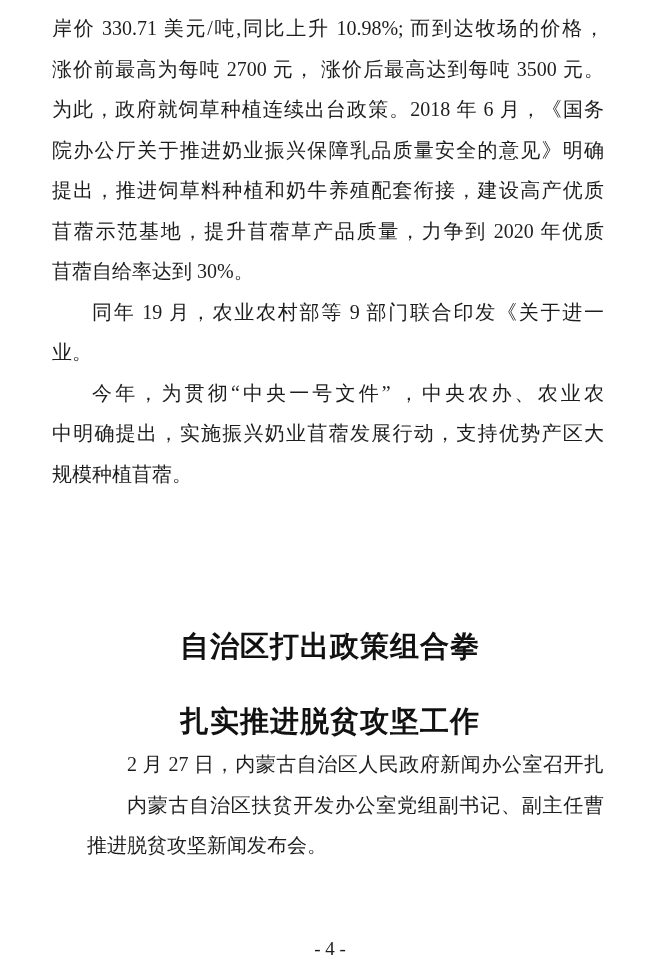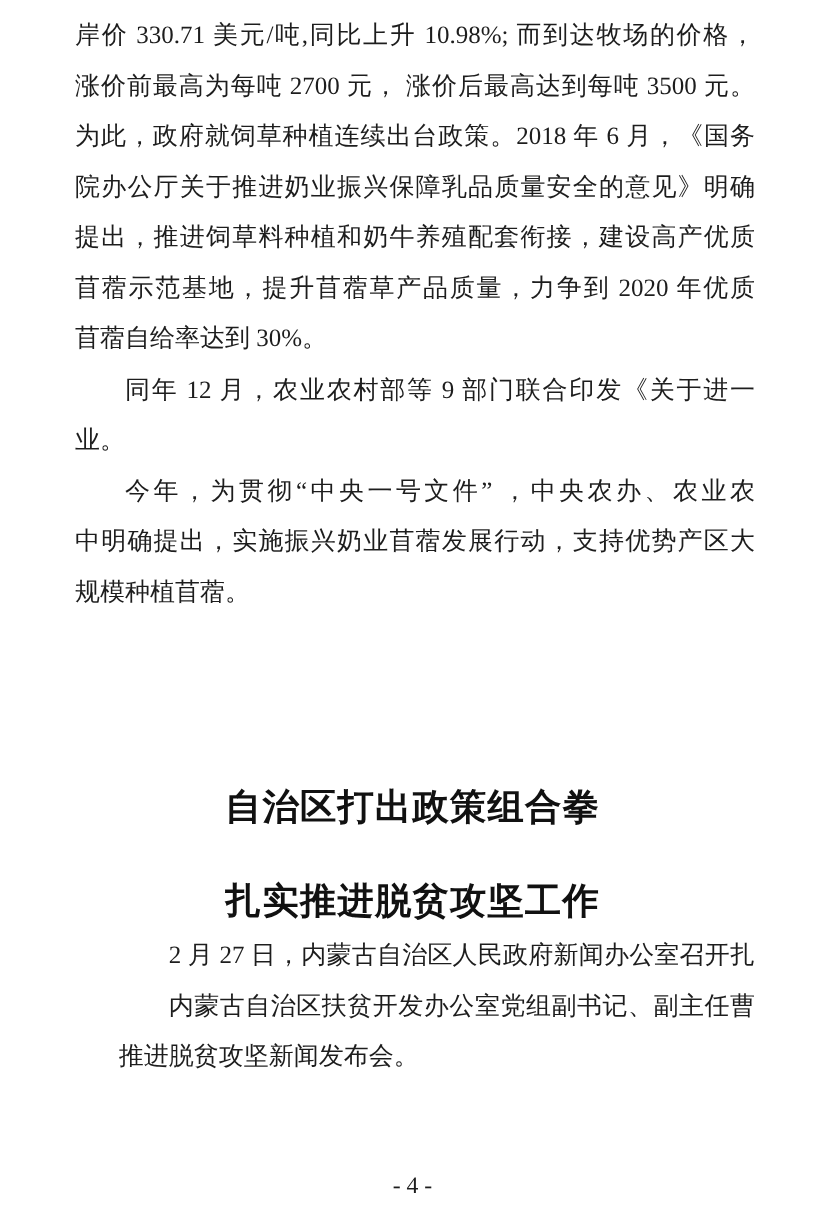--- a/index.html
+++ b/index.html
@@ -7,21 +7,21 @@
     position: relative;
     width: 660px;
     height: 969px;
     background: #ffffff;
     color: #1d1d1d;
     font-family: "Liberation Serif", "DejaVu Serif", serif;
     overflow: hidden;
   }
   .body-block {
     position: absolute;
-    left: 60px;
+    left: 52px;
     right: 56px;
   }
   #block-dairy { top: 8px; }
   #block-poverty { top: 744px; margin-left: 35px; }
   .line {
     font-size: 20px;
     line-height: 40.5px;
     height: 40.5px;
     text-align: left;
     white-space: normal;
@@ -69,21 +69,21 @@
 <div class="page">
 
   <div class="body-block" id="block-dairy">
     <div class="line j">岸价 330.71 美元/吨,同比上升 10.98%; 而到达牧场的价格，</div>
     <div class="line j">涨价前最高为每吨 2700 元， 涨价后最高达到每吨 3500 元。</div>
     <div class="line j">为此，政府就饲草种植连续出台政策。2018 年 6 月，《国务</div>
     <div class="line j">院办公厅关于推进奶业振兴保障乳品质量安全的意见》明确</div>
     <div class="line j">提出，推进饲草料种植和奶牛养殖配套衔接，建设高产优质</div>
     <div class="line j">苜蓿示范基地，提升苜蓿草产品质量，力争到 2020 年优质</div>
     <div class="line">苜蓿自给率达到 30%。</div>
-    <div class="line j indent">同年 12 月，农业农村部等 9 部门联合印发《关于进一</div>
+    <div class="line j indent">同年 19 月，农业农村部等 9 部门联合印发《关于进一</div>
     <div class="line">业。</div>
     <div class="line j indent">今年，为贯彻“中央一号文件” ，中央农办、农业农</div>
     <div class="line j">中明确提出，实施振兴奶业苜蓿发展行动，支持优势产区大</div>
     <div class="line split-line">
       <span class="left-part">规模种植苜蓿。</span>
       <span class="right-part">（稿件来源：乳业时报）</span>
     </div>
   </div>
 
   <div class="article-title" id="title-line1">自治区打出政策组合拳</div>

